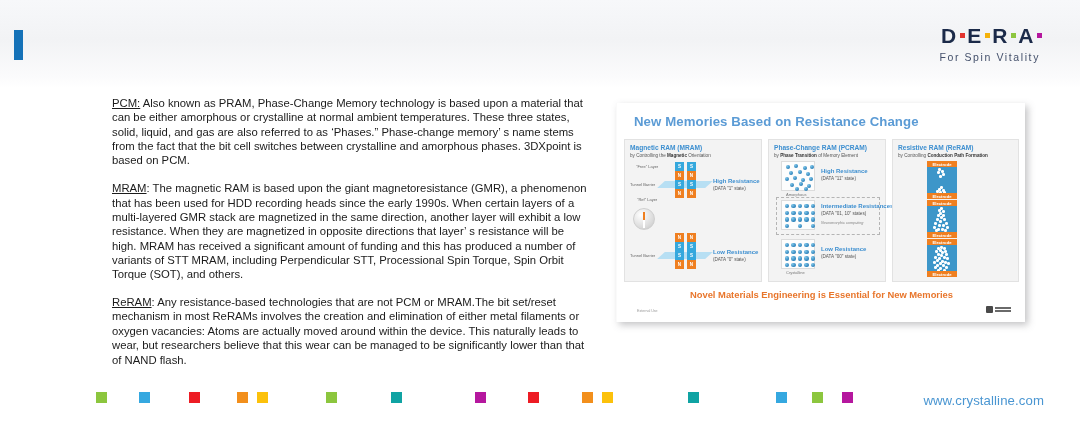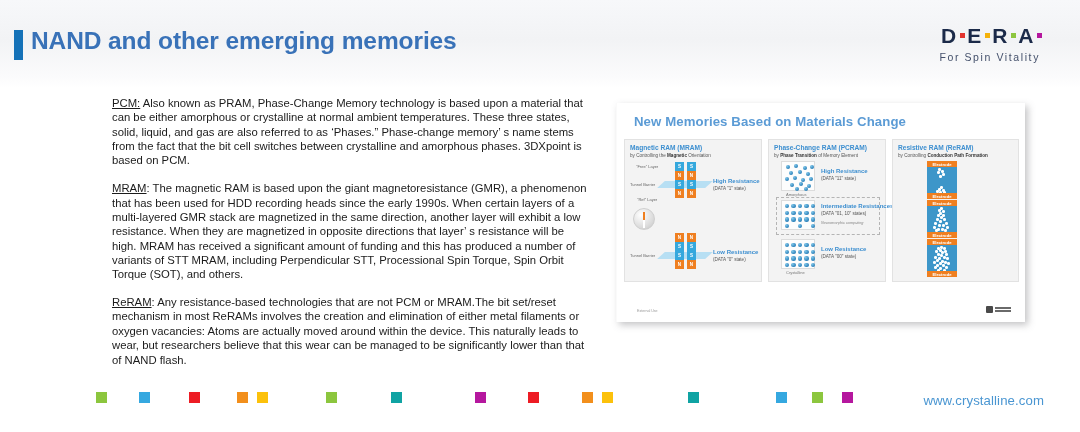--- a/index.html
+++ b/index.html
@@ -178,21 +178,20 @@
   #footer-url {
     position: absolute; right: 36px; top: 393px;
     font-size: 13.2px; color: #4a96d2; letter-spacing: 0.1px;
   }
 </style>
 </head>
 <body>
 
 <div id="slide-header">
   <div id="header-accent-bar"></div>
-  <div id="page-title">NAND and other emerging memories</div>
 
   <div id="brand-logo">
     <div id="logo-wordmark">
       <span class="logo-letter">D</span>
       <span class="logo-dot" style="background: rgb(227, 52, 47);"></span>
       <span class="logo-letter">E</span>
       <span class="logo-dot" style="background: rgb(245, 178, 10);"></span>
       <span class="logo-letter">R</span>
       <span class="logo-dot" style="background: rgb(141, 198, 63);"></span>
       <span class="logo-letter">A</span>
@@ -208,21 +207,21 @@
   </p>
   <p class="body-para">
     <span class="term">MRAM</span><span>: The magnetic RAM is based upon the giant magnetoresistance (GMR), a phenomenon that has been used for HDD recording heads since the early 1990s.  When certain layers of a multi-layered GMR stack are magnetized in the same direction, another layer will exhibit a low resistance.  When they are magnetized in opposite directions that layer’   s resistance will be high.  MRAM has received a significant amount of funding and this has produced a number of variants of STT MRAM, including Perpendicular STT, Processional Spin Torque, Spin Orbit Torque (SOT), and others.</span>
   </p>
   <p class="body-para">
     <span class="term">ReRAM</span><span>: Any resistance-based technologies that are not PCM or MRAM.The bit set/reset mechanism in most ReRAMs involves the creation and elimination of either metal filaments or oxygen vacancies: Atoms are actually moved around within the device.  This naturally leads to wear, but researchers believe that this wear can be managed to be significantly lower than that of NAND flash.</span>
   </p>
 </div>
 
 <div id="embedded-diagram">
-  <div id="diagram-title">New Memories Based on Materials Change</div>
+  <div id="diagram-title">New Memories Based on Resistance Change</div>
 
   <div id="diagram-panels">
 
     <div class="diagram-panel" id="panel-mram">
       <div class="panel-title">Magnetic RAM (MRAM)</div>
       <div class="panel-sub">
         <span>by Controlling the </span><b>Magnetic</b><span> Orientation</span>
       </div>
 
       <div class="layer-label" style="left:11px; top:24px;">"Free" Layer</div>
@@ -430,20 +429,21 @@
             <div class="filament-dot" style="left: 18px; top: 21px;"></div>
             <div class="filament-dot" style="left: 12px; top: 22px;"></div>
             <div class="filament-dot" style="left: 10px; top: 24px;"></div>
             <div class="filament-dot" style="left: 16px; top: 24px;"></div>
           </div>
         <div class="electrode">Electrode</div>
       </div>
     </div>
   </div>
 
+  <div id="diagram-tagline">Novel Materials Engineering is Essential for New Memories</div>
   <div id="diagram-footnote">External Use</div>
   <div id="diagram-corplogo">
     <span class="mark"></span>
     <span class="bars">
         <i></i>
         <i></i>
       </span>
   </div>
 </div>
 

